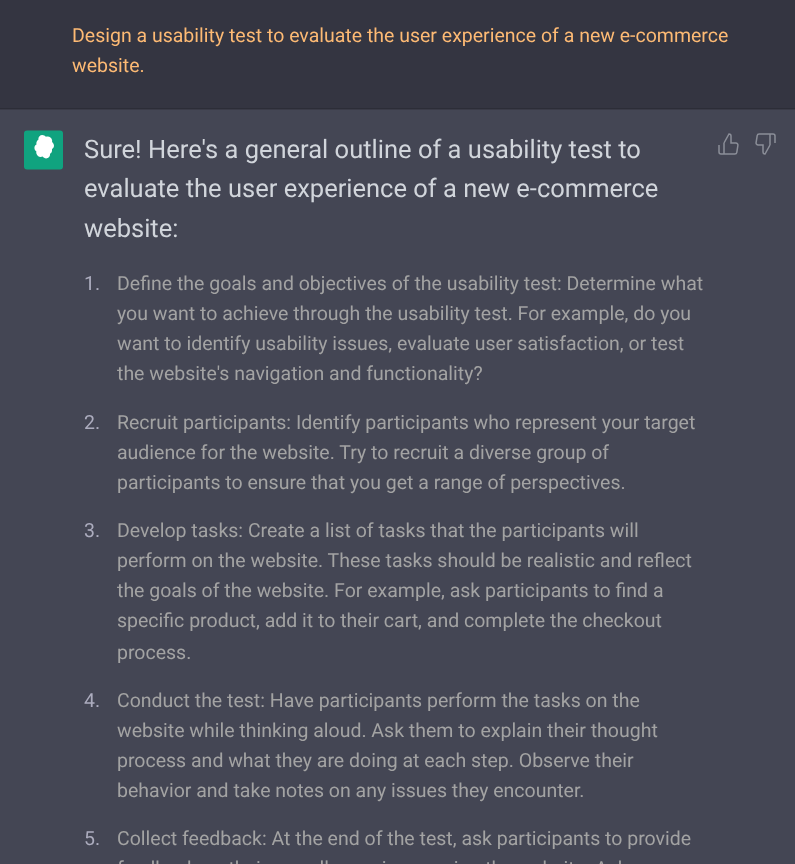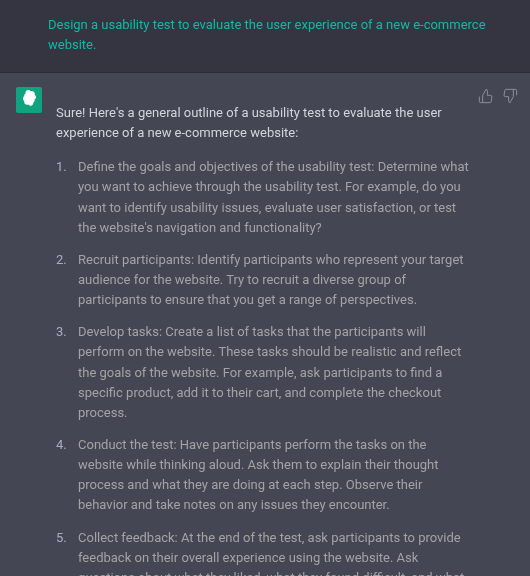--- a/index.html
+++ b/index.html
@@ -11,21 +11,21 @@
     width: 530px;
     height: 576px;
     overflow: hidden;
   }
   .user-block {
     background: #343541;
     padding: 15px 40px 18px 48px;
     border-bottom: 1px solid rgba(0,0,0,0.15);
   }
   .user-text {
-    color: #14b8a6;
+    color: #fdba74;
     line-height: 1.5;
     font-size: 13px;
   }
   .assistant-block {
     background: #444654;
     padding: 14px 12px 20px 12px;
     display: flex;
     gap: 14px;
     position: relative;
   }
@@ -41,23 +41,22 @@
     justify-content: center;
   }
   .avatar svg { width: 17px; height: 17px; }
   .content {
     flex: 1;
     padding-right: 44px;
   }
   .intro {
     color: #d1d5db;
     line-height: 1.55;
-    font-size: 13px;
+    font-size: 17px;
     margin-bottom: 14px;
-    margin-top: 16px;
   }
   ol {
     list-style: none;
     counter-reset: item;
   }
   ol li {
     counter-increment: item;
     position: relative;
     padding-left: 22px;
     margin-bottom: 12px;

